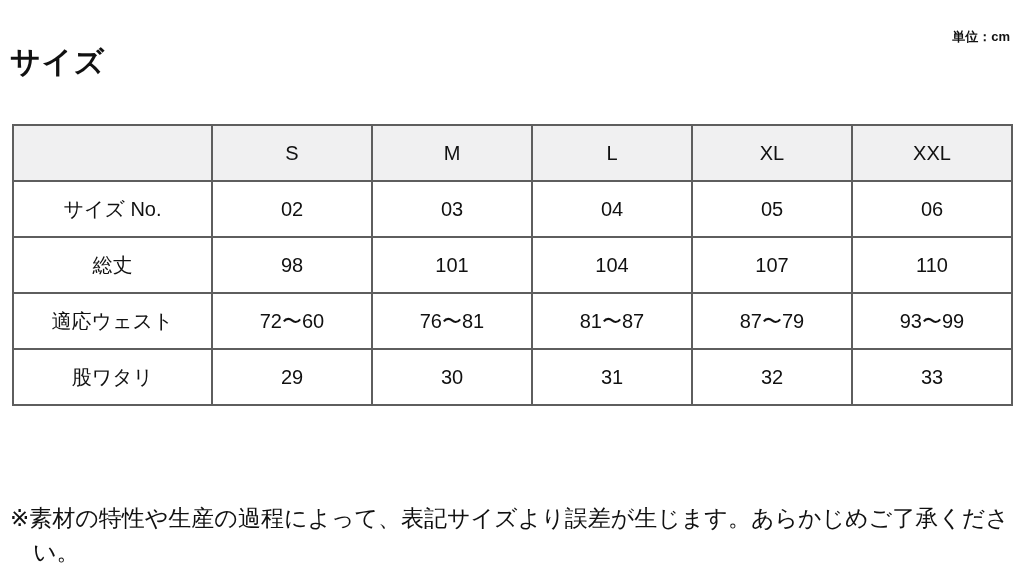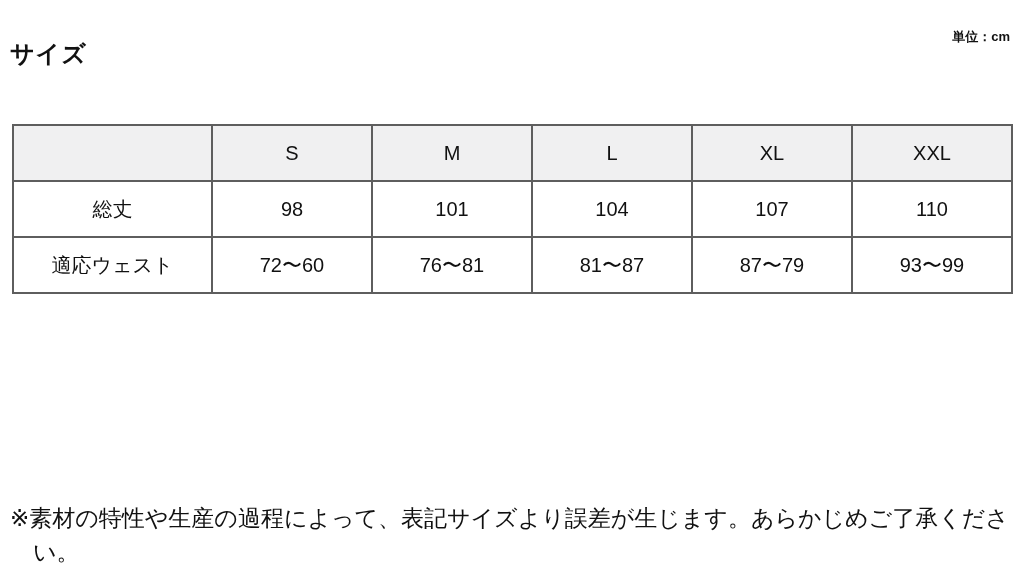--- a/index.html
+++ b/index.html
@@ -12,21 +12,21 @@
     height: 578px;
     font-family: "Liberation Sans", "DejaVu Sans", sans-serif;
     color: #111111;
     position: relative;
     overflow: hidden;
   }
   .page-title {
     position: absolute;
     left: 10px;
     top: 22px;
-    font-size: 24px;
+    font-size: 30px;
     font-weight: 700;
     letter-spacing: 1px;
   }
   .unit-label {
     position: absolute;
     right: 22px;
     top: 28px;
     font-size: 13px;
     font-weight: 700;
   }
@@ -85,31 +85,47 @@
       <th></th>
       <th>S</th>
       <th>M</th>
       <th>L</th>
       <th>XL</th>
       <th>XXL</th>
     </tr>
   </thead>
   <tbody>
     <tr>
+      <td>サイズ No.</td>
+      <td>02</td>
+      <td>03</td>
+      <td>04</td>
+      <td>05</td>
+      <td>06</td>
+    </tr>
+    <tr>
       <td>総丈</td>
       <td>98</td>
       <td>101</td>
       <td>104</td>
       <td>107</td>
       <td>110</td>
     </tr>
     <tr>
       <td>適応ウェスト</td>
       <td>72〜60</td>
       <td>76〜81</td>
       <td>81〜87</td>
       <td>87〜79</td>
       <td>93〜99</td>
     </tr>
+    <tr>
+      <td>股ワタリ</td>
+      <td>29</td>
+      <td>30</td>
+      <td>31</td>
+      <td>32</td>
+      <td>33</td>
+    </tr>
   </tbody>
 </table>
 
 <p class="footnote">※素材の特性や生産の過程によって、表記サイズより誤差が生じます。あらかじめご了承ください。</p>
 
 </body></html>

